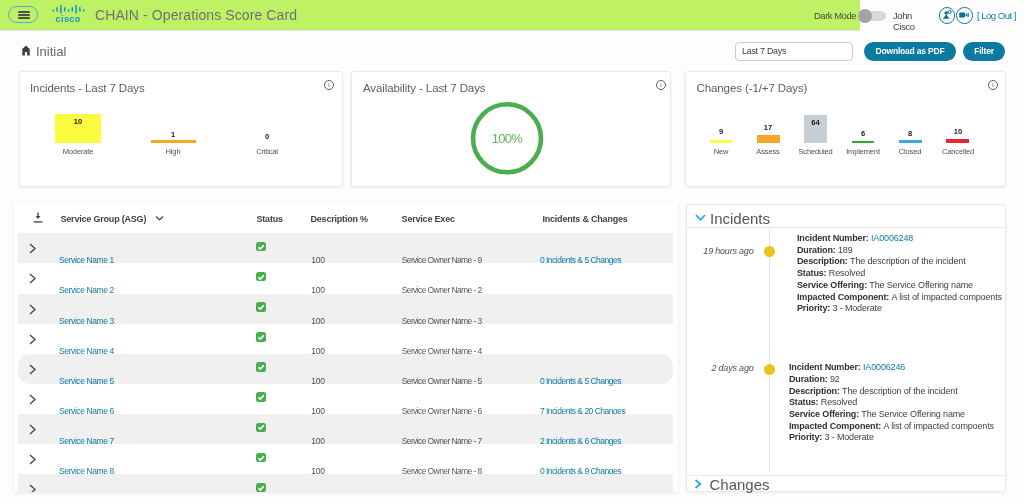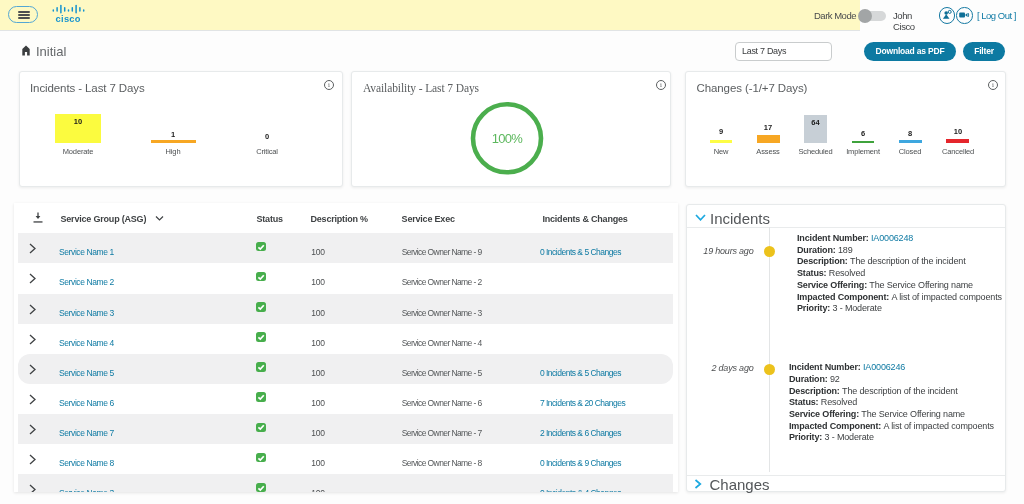--- a/index.html
+++ b/index.html
@@ -1,47 +1,47 @@
 <!DOCTYPE html>
 <html><head>
 <meta charset="utf-8">
 <style>
 * { margin:0; padding:0; box-sizing:border-box; }
 html,body { width:1024px; height:504px; overflow:hidden; }
 body { font-family:"Liberation Sans", sans-serif; background:#fdfdfd; position:relative; }
 .abs { position:absolute; }
 
-#hdr { position:absolute; left:0; top:0; width:860px; height:31px; background:#fef9c3; border-bottom:1px solid #e1e4e5; }
+#hdr { position:absolute; left:0; top:0; width:860px; height:31px; background:#bef264; border-bottom:1px solid #e1e4e5; }
 #burger { position:absolute; left:8px; top:6px; width:30px; height:17px; border:1.4px solid #53a7d4; border-radius:9px; }
 #burger span { position:absolute; left:9.2px; width:11.7px; height:1.4px; background:#4d4f51; border-radius:1px; }
 #htitle { position:absolute; left:95px; top:7px; font-size:14px; color:#6e7173; letter-spacing:0.1px; }
 #darkmode { position:absolute; left:814px; top:10px; font-size:9.5px; letter-spacing:-0.5px; color:#494b4d; }
 #toggle { position:absolute; left:859px; top:10.5px; width:27px; height:10px; background:#d6d8d9; border-radius:5px; }
 #toggle .knob { position:absolute; left:-1.5px; top:-2px; width:14px; height:14px; background:#a2a5a6; border-radius:50%; }
 #johnc { position:absolute; left:893px; top:10px; font-size:9.5px; letter-spacing:-0.4px; color:#414345; }
 .cico { position:absolute; top:7px; width:16.5px; height:16.5px; border:1.2px solid #1579a2; border-radius:50%; }
 #logout { position:absolute; left:977px; top:10px; font-size:9.5px; letter-spacing:-0.5px; color:#0f7aa5; white-space:nowrap; }
 
 #crumb { position:absolute; left:36px; top:43.5px; font-size:13px; color:#64676a; }
 
-#inputbox { position:absolute; left:735px; top:42px; width:97px; height:19px; background:#fff; border:1px solid #c9cccd; border-radius:4px; font-size:9px; letter-spacing:-0.3px; color:#3a3c3e; line-height:17px; padding-left:6px; }
+#inputbox { position:absolute; left:735px; top:42px; width:118px; height:19px; background:#fff; border:1px solid #c9cccd; border-radius:4px; font-size:9px; letter-spacing:-0.3px; color:#3a3c3e; line-height:17px; padding-left:6px; }
 .btn { position:absolute; top:42px; height:19px; background:#0d7aa2; border-radius:10px; color:#fff; font-size:8.5px; font-weight:bold; text-align:center; line-height:19px; letter-spacing:-0.2px; }
 
 .card { position:absolute; background:#fff; border:1px solid #e7eaeb; border-radius:3px; box-shadow:0 1px 3px rgba(0,0,0,0.07); }
 .ctitle { position:absolute; font-size:11.5px; color:#5b5e60; letter-spacing:-0.1px; }
 .info { position:absolute; width:10px; height:10px; border:1px solid #5c5f61; border-radius:50%; color:#5c5f61; font-size:7px; text-align:center; line-height:9px; font-family:"Liberation Serif",serif; }
 .bar { position:absolute; }
 .bval { position:absolute; font-size:7.5px; line-height:8px; font-weight:bold; color:#1a1a1a; text-align:center; }
 .bcat { position:absolute; font-size:7.5px; line-height:8px; letter-spacing:-0.15px; color:#4d5052; text-align:center; }
 
 #tcard { position:absolute; left:14px; top:203px; width:664px; height:289px; background:#fff; box-shadow:0 1px 3px rgba(0,0,0,0.10); overflow:hidden; }
 .th { position:absolute; font-size:9px; font-weight:bold; color:#3f4244; top:2px; height:29px; line-height:29px; letter-spacing:-0.2px; white-space:nowrap; }
 .row { position:absolute; left:4px; width:655px; height:30px; }
 .row.g { background:#f0f0f1; }
-.rt { position:absolute; top:4px; height:40px; line-height:30px; font-size:8.5px; white-space:nowrap; }
+.rt { position:absolute; top:12px; height:40px; line-height:30px; font-size:8.5px; white-space:nowrap; }
 .sname { color:#0e7aa3; letter-spacing:-0.4px; }
 .owner { color:#55585a; letter-spacing:-0.6px; }
 .avail { color:#4c4f51; letter-spacing:-0.2px; }
 .incch { color:#0e7aa3; letter-spacing:-0.5px; }
 .cbox { position:absolute; top:8.5px; left:238px; width:9.6px; height:9.6px; background:#47ae4c; border-radius:2.5px; }
 
 #rcard { position:absolute; left:686px; top:204px; width:320px; height:288px; background:#fff; border:1px solid #e7eaeb; border-radius:3px; box-shadow:0 1px 3px rgba(0,0,0,0.07); }
 .ptitle { position:absolute; font-size:15px; color:#54575a; }
 .tl { position:absolute; left:81.5px; top:21.5px; width:1.5px; height:245px; background:#e3e5e6; }
 .itime { position:absolute; font-size:9px; font-style:italic; color:#4c4e50; width:60px; text-align:right; letter-spacing:-0.2px; line-height:10px; }
@@ -67,20 +67,21 @@
       <rect x="8.15" y="2.8" width="1.5" height="8.8" rx="0.75"></rect>
       <rect x="11.95" y="4.9" width="1.5" height="4.9" rx="0.75"></rect>
       <rect x="15.75" y="7.2" width="1.5" height="2.6" rx="0.75"></rect>
       <rect x="19.55" y="4.9" width="1.5" height="4.9" rx="0.75"></rect>
       <rect x="23.35" y="2.8" width="1.5" height="8.8" rx="0.75"></rect>
       <rect x="27.15" y="4.9" width="1.5" height="4.9" rx="0.75"></rect>
       <rect x="30.95" y="7.2" width="1.5" height="2.6" rx="0.75"></rect>
     </g>
     <text x="16.2" y="20.4" text-anchor="middle" font-family="Liberation Sans,sans-serif" font-size="9.3" font-weight="bold" fill="#1593cf" letter-spacing="0.3">cisco</text>
   </svg>
+  <div id="htitle">CHAIN - Operations Score Card</div>
   <div id="darkmode">Dark Mode</div>
   <div id="toggle">
       <div class="knob"></div>
     </div>
   <div id="johnc">John Cisco</div>
   <div class="cico" style="left:938.7px">
     <svg width="14" height="14" viewBox="0 0 14 14" style="position:absolute;left:0px;top:0px">
       <circle cx="6.2" cy="5" r="1.8" fill="#0f6f96"></circle>
       <path d="M2.9 10.8 L6.2 6.2 L9.5 10.8 Z" fill="#0f6f96"></path>
       <circle cx="9.7" cy="3.9" r="1.5" fill="none" stroke="#0f6f96" stroke-width="1"></circle>
@@ -111,21 +112,21 @@
 <div class="bar" style="left:55px;top:114.2px;width:45.5px;height:28.5px;background:#fbfb3f;"></div>
 <div class="bval" style="left:58px;top:117.6px;width:40px;">10</div>
 <div class="bar" style="left:150.5px;top:139.6px;width:45px;height:3.1px;background:#f7a723;"></div>
 <div class="bval" style="left:153px;top:131.2px;width:40px;">1</div>
 <div class="bval" style="left:247px;top:133.3px;width:40px;">0</div>
 <div class="bcat" style="left:38px;top:147.6px;width:80px;">Moderate</div>
 <div class="bcat" style="left:133px;top:147.6px;width:80px;">High</div>
 <div class="bcat" style="left:227px;top:147.6px;width:80px;">Critical</div>
 
 <div class="card" style="left:351px;top:71px;width:320px;height:116px;"></div>
-<div class="ctitle" style="left:363px;top:82px;font-family:Liberation Serif, serif;">Availability - Last 7 Days</div>
+<div class="ctitle" style="left:363px;top:82px;">Availability - Last 7 Days</div>
 <div class="info" style="left:656px;top:80px;">i</div>
 <svg class="abs" style="left:469px;top:100px" width="76" height="76" viewBox="0 0 76 76">
   <circle cx="38" cy="38.3" r="34" fill="none" stroke="#4bae4d" stroke-width="4.6"></circle>
   <text x="38" y="42.8" text-anchor="middle" font-size="13" fill="#5db85e" letter-spacing="-0.7">100%</text>
 </svg>
 
 <div class="card" style="left:685px;top:71px;width:321px;height:116px;"></div>
 <div class="ctitle" style="left:696.5px;top:82px;">Changes (-1/+7 Days)</div>
 <div class="info" style="left:988px;top:80px;">i</div>
 <div class="bar" style="left:709.6px;top:139.6px;width:22.5px;height:3.3px;background:#fdfd45;"></div>

